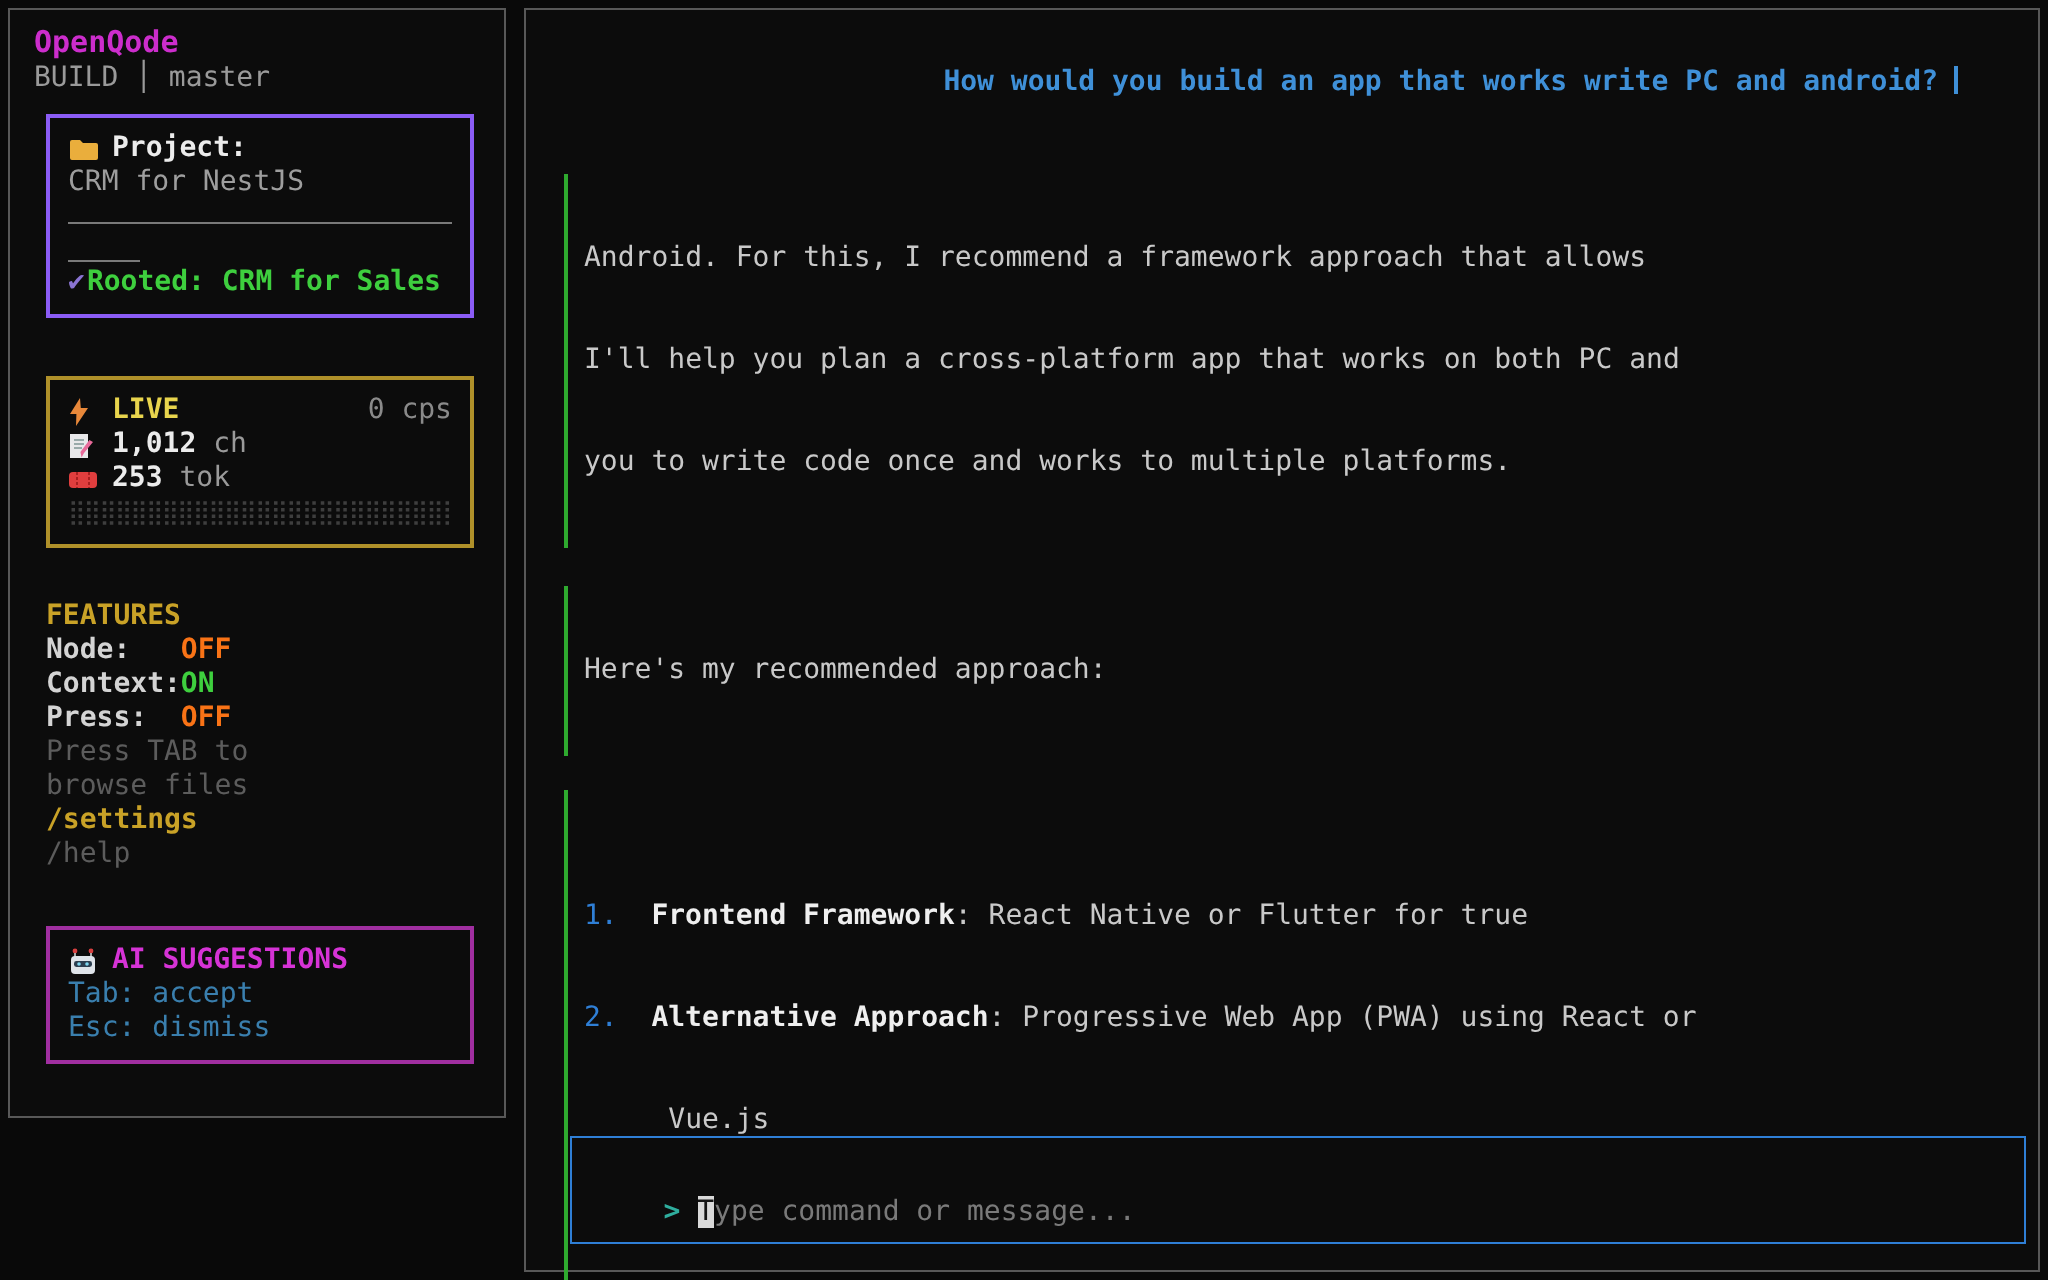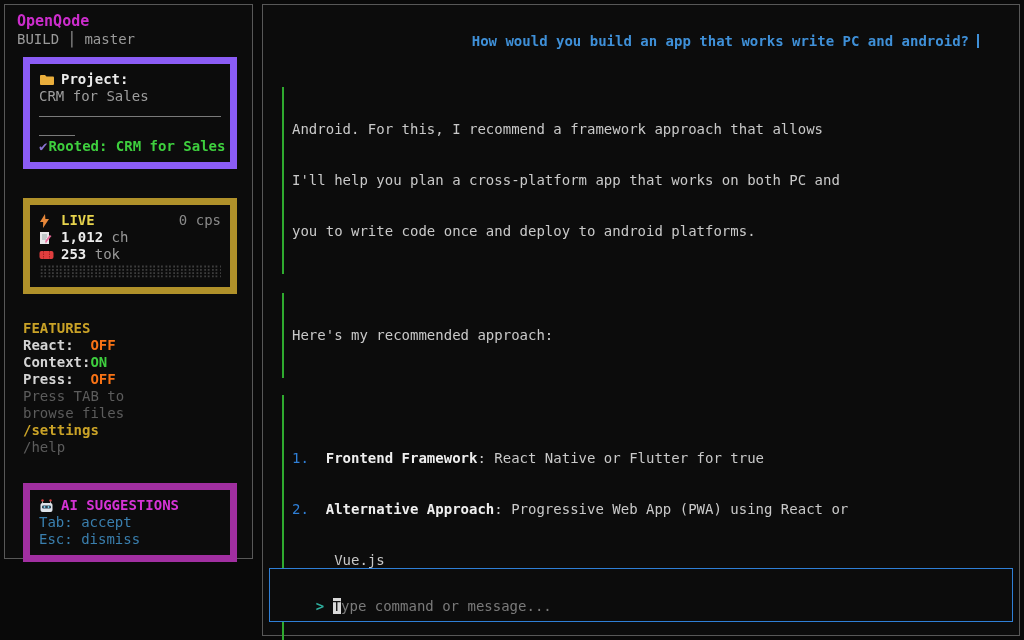--- a/index.html
+++ b/index.html
@@ -9,21 +9,21 @@
     background:#090909;
     font-family:"DejaVu Sans Mono", monospace;
     font-size:14px; line-height:17px; color:#c9c9c9;
   }
   .panel { position:absolute; background:#0c0c0c; border:1px solid #585858; }
 
   
   #sidebar { left:4px; top:4px; width:249px; height:555px; padding:7px 12px; }
   .app-title { color:#cc2dcc; font-weight:bold; font-size:15px; line-height:18px; }
   .app-sub { color:#9a9a9a; line-height:18px; }
-  .side-box { border:7px solid #8b5cf6; margin:9px 3px 0 6px; padding:7px 9px; }
+  .side-box { border:2px solid #8b5cf6; margin:9px 3px 0 6px; padding:7px 9px; }
   .row { display:flex; align-items:center; white-space:pre; }
   .ico { display:inline-flex; width:17px; height:14px; margin-right:5px; flex:none; align-items:center; }
   .proj-label { color:#ececec; font-weight:bold; }
   .dim { color:#9e9e9e; }
   .hr { border-top:1px solid #7a7a7a; margin:11px 0 0 0; }
   .hr-short { border-top:1px solid #7a7a7a; width:36px; margin:18px 0 2px 0; }
   .check { color:#8a74d2; font-weight:bold; margin-right:1px; }
   .rooted { color:#3ecf3e; font-weight:bold; }
 
   #live-box { border-color:#b0912a; margin-top:29px; }
@@ -54,21 +54,21 @@
 
   .msg { border-left:2px solid #2faa2f; padding-left:8px; margin-left:5px; white-space:pre; }
   .msg .line { white-space:pre; }
   .m1 { margin-top:20px; }
   .m2 { margin-top:19px; }
   .m3 { margin-top:17px; padding-top:21px; padding-bottom:13px; }
   .num { color:#2f7fd6; display:inline-block; width:4ch; white-space:pre; }
   .term { color:#efefef; font-weight:bold; }
 
   #input-box {
-    position:absolute; left:6px; right:6px; bottom:13px; height:54px;
+    position:absolute; left:22px; right:6px; bottom:13px; height:54px;
     border:1px solid #2f7fd6; background:#0c0c0c; padding:12px 12px; white-space:pre;
   }
   .prompt { color:#2fae9e; font-weight:bold; }
   .input-cursor { background:#d9d9d9; color:#141414; }
   .placeholder { color:#7a7a7a; }
 
   svg { display:block; }
 </style>
 </head>
 <body>
@@ -79,21 +79,21 @@
 
   <div class="side-box">
     <div class="row">
       <span class="ico">
         <svg width="16" height="12" viewBox="0 0 16 12">
             <path d="M1 2 q0-1 1-1 h4 l1.5 1.5 H14 q1 0 1 1 V10 q0 1-1 1 H2 q-1 0-1-1 Z" fill="#eaae3c"></path>
           </svg>
       </span>
       <span class="proj-label">Project:</span>
     </div>
-    <div class="dim">CRM for Sales</div>
+    <div class="dim">CRM for NestJS</div>
     <div class="hr"></div>
     <div class="hr-short"></div>
     <div class="row">
       <span class="check">✔</span>
       <span class="rooted">Rooted: CRM for Sales</span>
     </div>
   </div>
 
   <div id="live-box" class="side-box">
     <div class="row">
@@ -123,21 +123,21 @@
           </svg>
       </span>
       <span class="stat-num">253</span><span class="stat-unit"> <span>tok</span></span>
     </div>
     <div class="sparkline">⣿⣿⣿⣿⣿⣿⣿⣿⣿⣿⣿⣿⣿⣿⣿⣿⣿⣿⣿⣿⣿⣿⣿⣿⣿⣿⣿⣿…</div>
   </div>
 
   <div id="features">
     <div class="feat-head">FEATURES</div>
     <div class="row">
-      <span class="feat-label">React:</span><span class="feat-off">OFF</span>
+      <span class="feat-label">Node:</span><span class="feat-off">OFF</span>
     </div>
     <div class="row">
       <span class="feat-label">Context:</span><span class="feat-on">ON</span>
     </div>
     <div class="row">
       <span class="feat-label">Press:</span><span class="feat-off">OFF</span>
     </div>
     <div class="hint">Press TAB to</div>
     <div class="hint">browse files</div>
     <div class="cmd-settings">/settings</div>
@@ -165,21 +165,21 @@
 </div>
 
 <div id="main" class="panel">
   <div class="question-row">
     <span>How would you build an app that works write PC and android?</span><span class="caret-bar"></span>
   </div>
 
   <div class="msg m1">
     <div class="line">Android. For this, I recommend a framework approach that allows</div>
     <div class="line">I'll help you plan a cross-platform app that works on both PC and</div>
-    <div class="line">you to write code once and deploy to android platforms.</div>
+    <div class="line">you to write code once and works to multiple platforms.</div>
   </div>
 
   <div class="msg m2">
     <div class="line">Here's my recommended approach:</div>
   </div>
 
   <div class="msg m3">
     <div class="line"><span class="num">1.</span><span class="term">Frontend Framework</span><span>: React Native or Flutter for true</span></div>
     <div class="line"><span class="num">2.</span><span class="term">Alternative Approach</span><span>: Progressive Web App (PWA) using React or</span></div>
     <div class="line">     Vue.js</div>

